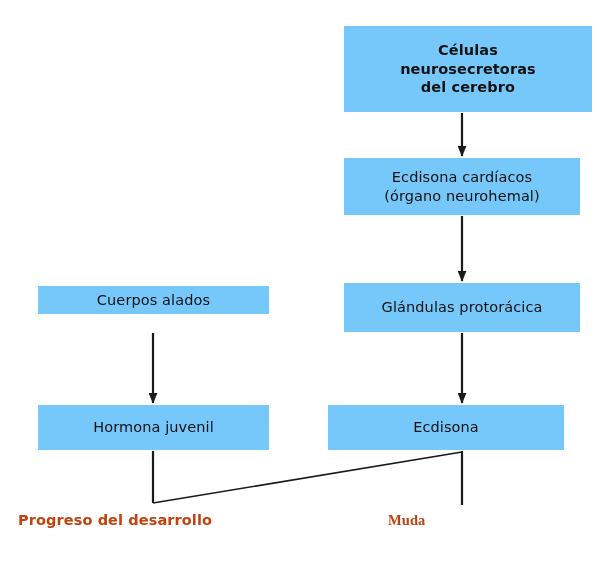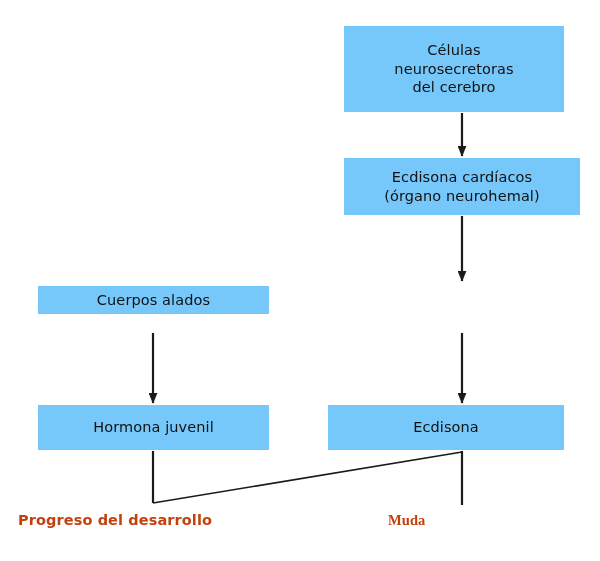--- a/index.html
+++ b/index.html
@@ -49,21 +49,21 @@
   }
   svg.connectors {
     position: absolute;
     left: 0;
     top: 0;
     width: 600px;
     height: 561px;
     pointer-events: none;
   }
   
-  #box-neurosecretory { left: 344px; top: 26px;  width: 220px; height: 86px; }
+  #box-neurosecretory { left: 344px; top: 26px;  width: 248px; height: 86px; font-weight: bold; }
   #box-corpora-cardiaca { left: 344px; top: 158px; width: 236px; height: 57px; }
   #box-prothoracic { left: 344px; top: 283px; width: 236px; height: 49px; }
   #box-ecdysone    { left: 328px; top: 405px; width: 236px; height: 45px; }
   
   #box-corpora-allata { left: 38px; top: 286px; width: 231px; height: 28px; }
   #box-juvenile-hormone { left: 38px; top: 405px; width: 231px; height: 45px; }
   
   #label-development { left: 18px;  top: 512px; width: 270px; }
   #label-molt        { left: 388px; top: 512px; width: 180px; font-family: Liberation Serif, serif; }
 </style>
@@ -94,20 +94,21 @@
     <line x1="462" y1="452" x2="153" y2="503" stroke="#1a1a1a" stroke-width="1.7"></line>
   </svg>
 
   <div class="node-box" id="box-neurosecretory">Células
 neurosecretoras
 del cerebro</div>
 
   <div class="node-box" id="box-corpora-cardiaca">Ecdisona cardíacos
 (órgano neurohemal)</div>
 
+  <div class="node-box" id="box-prothoracic">Glándulas protorácica</div>
 
   <div class="node-box" id="box-ecdysone">Ecdisona</div>
 
   <div class="node-box" id="box-corpora-allata">Cuerpos alados</div>
 
   <div class="node-box" id="box-juvenile-hormone">Hormona juvenil</div>
 
   <div class="bottom-label" id="label-development">Progreso del desarrollo</div>
 
   <div class="bottom-label" id="label-molt">Muda</div>

